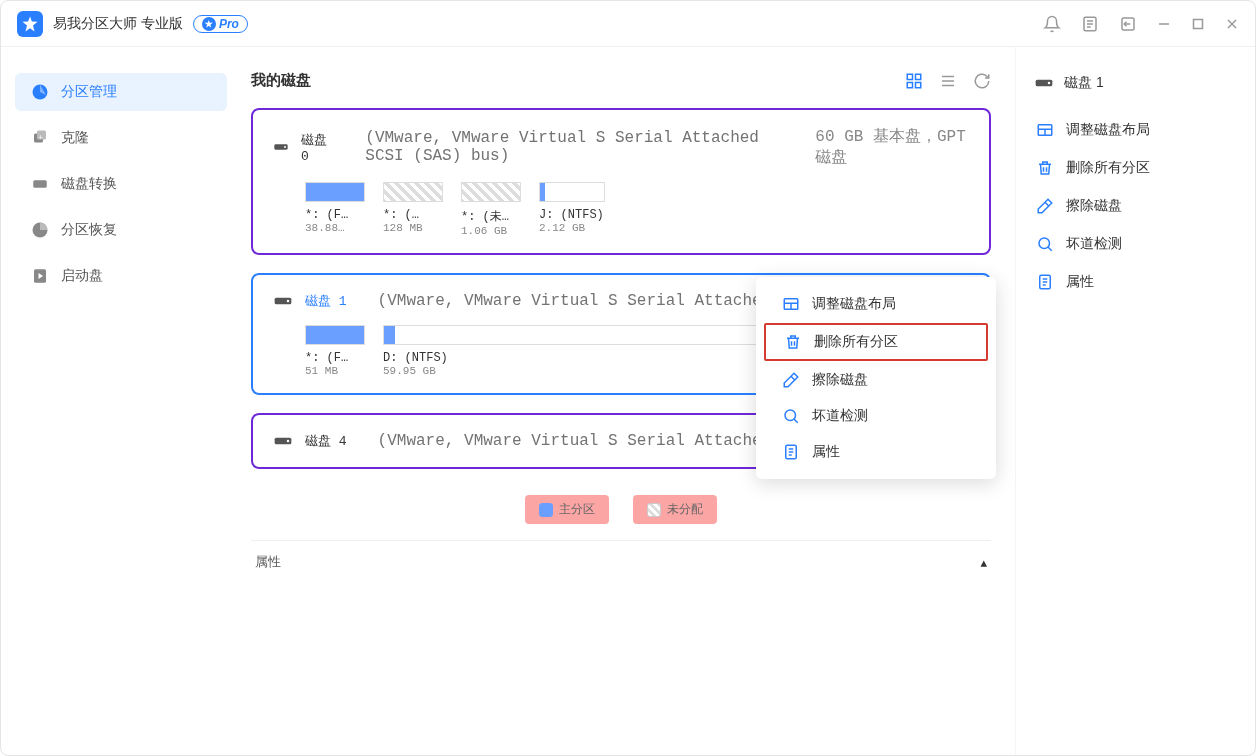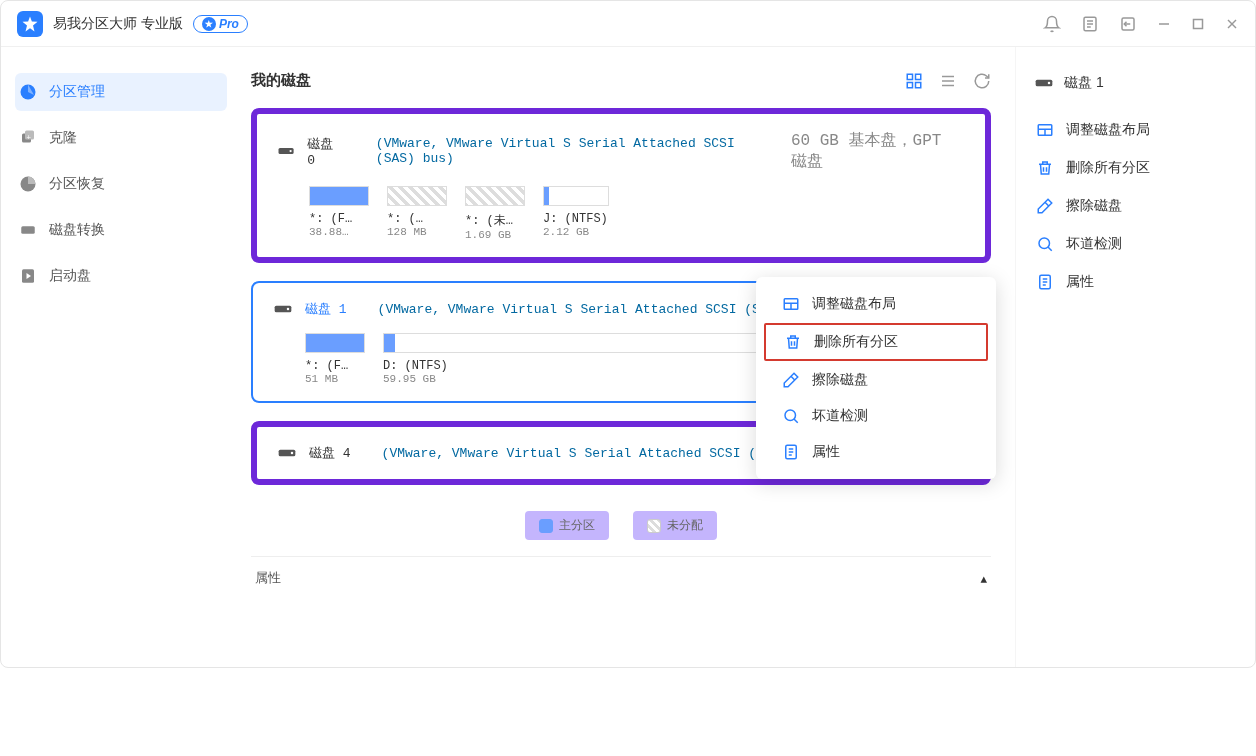--- a/index.html
+++ b/index.html
@@ -1,61 +1,61 @@
 <!DOCTYPE html>
 <html><head>
 <meta charset="utf-8">
 <style>
 * { box-sizing: border-box; margin: 0; padding: 0; font-family: "Microsoft YaHei", "PingFang SC", sans-serif; }
 body { background: #fff; width: 1256px; height: 756px; overflow: hidden; }
-.window { width: 1256px; height: 668px; border: 1px solid #e5e5e5; border-radius: 8px; display: flex; flex-direction: column; position: relative; }
+.window { width: 1256px; height: 756px; border: 1px solid #e5e5e5; border-radius: 8px; display: flex; flex-direction: column; position: relative; }
 
 
 .titlebar { height: 46px; display: flex; align-items: center; padding: 0 16px; border-bottom: 1px solid #f0f0f0; }
 .app-logo { width: 26px; height: 26px; background: #2a7fff; border-radius: 6px; display: inline-flex; align-items: center; justify-content: center; margin-right: 10px; }
 .app-logo svg { width: 18px; height: 18px; }
 .app-title { font-size: 14px; color: #333; }
 .pro-badge { margin-left: 10px; border: 1.5px solid #2a7fff; color: #2a7fff; border-radius: 12px; padding: 1px 8px; font-size: 12px; font-weight: bold; font-style: italic; display: inline-flex; align-items: center; gap: 3px; }
 .pro-badge .star { width: 14px; height: 14px; background: #2a7fff; border-radius: 50%; display: inline-flex; align-items: center; justify-content: center; color: #fff; font-size: 9px; font-style: normal; }
 .titlebar-right { margin-left: auto; display: flex; align-items: center; gap: 20px; }
 .titlebar-right svg, .titlebar-right .win-btn { color: #999; cursor: pointer; }
 .win-btn { width: 14px; height: 14px; display: inline-flex; align-items: center; justify-content: center; }
 
 
 .body { flex: 1; display: flex; min-height: 0; }
 .sidebar { width: 240px; padding: 26px 14px; }
-.nav-item { display: flex; align-items: center; gap: 12px; padding: 10px 4px; border-radius: 6px; font-size: 14px; color: #555; cursor: pointer; margin-bottom: 8px; }
+.nav-item { display: flex; align-items: center; gap: 12px; padding: 10px 16px; border-radius: 6px; font-size: 14px; color: #555; cursor: pointer; margin-bottom: 8px; }
 .nav-item.active { background: #e9f2ff; color: #2a7fff; }
 .nav-item svg { width: 18px; height: 18px; flex-shrink: 0; }
 
 .main { flex: 1; padding: 24px 24px 0 10px; display: flex; flex-direction: column; min-height: 0; }
 .main-header { display: flex; align-items: center; margin-bottom: 18px; }
 .main-title { font-size: 15px; font-weight: bold; color: #333; }
 .view-controls { margin-left: auto; display: flex; gap: 16px; }
 .view-controls svg { width: 18px; height: 18px; color: #999; cursor: pointer; }
 .view-controls svg.active { color: #2a7fff; }
 
-.disk-card { border: 6px solid #6d28d9; border-radius: 8px; padding: 16px 20px; margin-bottom: 18px; }
+.disk-card { border: 2px solid #6d28d9; border-radius: 8px; padding: 16px 20px; margin-bottom: 18px; }
 .disk-card.selected { border: 2px solid #2a7fff; }
 .disk-header { display: flex; align-items: center; gap: 12px; font-size: 13px; }
 .disk-icon { width: 20px; color: #555; }
 .disk-name { font-family: "Courier New", monospace; color: #333; }
 .disk-card.selected .disk-name { color: #2a7fff; }
-.disk-meta { font-family: "Courier New", monospace; color: #0369a1; font-size: 13px; margin-left: 19px; }
+.disk-meta { font-family: "Courier New", monospace; color: #737373; font-size: 16px; margin-left: 19px; }
 .disk-info { margin-left: auto; font-family: "Courier New", monospace; color: #888; font-size: 16px; }
 .partitions { display: flex; gap: 18px; margin-top: 14px; padding-left: 32px; flex-wrap: wrap; }
 .partition { min-width: 60px; }
 .part-bar { height: 20px; border: 1px solid #ddd; position: relative; margin-bottom: 6px; overflow: hidden; }
 .part-fill { height: 100%; background: #6a9eff; }
 .part-unalloc { height: 100%; background-image: linear-gradient(45deg,#ddd 25%,transparent 25%,transparent 50%,#ddd 50%,#ddd 75%,transparent 75%); background-size: 10px 10px; }
 .part-label { font-family: "Courier New", monospace; font-size: 12px; color: #333; white-space: nowrap; }
 .part-size { font-family: "Courier New", monospace; font-size: 11px; color: #888; }
 
 .legend { display: flex; justify-content: center; gap: 24px; padding: 8px 0 16px 0; }
-.legend-item { display: flex; align-items: center; gap: 6px; font-size: 12px; color: #666; background: #c4b5fd; padding: 6px 14px; border-radius: 4px; }
+.legend-item { display: flex; align-items: center; gap: 6px; font-size: 12px; color: #666; background: #fca5a5; padding: 6px 14px; border-radius: 4px; }
 .legend-swatch { width: 14px; height: 14px; border-radius: 3px; border: 1px solid #ccc; }
 .legend-swatch.primary { background: #6a9eff; border-color: #6a9eff; }
 .legend-swatch.unalloc { background-image: linear-gradient(45deg,#ddd 25%,#fff 25%,#fff 50%,#ddd 50%,#ddd 75%,#fff 75%); background-size: 8px 8px; }
 
 .props-bar { border-top: 1px solid #eee; padding: 12px 4px; display: flex; align-items: center; font-size: 13px; color: #555; cursor: pointer; }
 .props-bar .caret { margin-left: auto; color: #333; }
 
 
 .right-panel { width: 240px; padding: 26px 18px; border-left: 1px solid #f5f5f5; }
 .rp-title { display: flex; align-items: center; gap: 10px; font-size: 14px; color: #333; margin-bottom: 18px; }
@@ -131,30 +131,30 @@
       <div class="nav-item">
         <svg viewBox="0 0 24 24" fill="#888">
             <rect x="4" y="6" width="12" height="12" rx="2"></rect>
             <rect x="8" y="2" width="12" height="12" rx="2" fill="#bbb"></rect>
             <text x="10" y="15" fill="#fff" font-size="10">+</text>
           </svg>
         <span>克隆</span>
       </div>
       <div class="nav-item">
         <svg viewBox="0 0 24 24" fill="#888">
+            <rect x="3" y="7" width="18" height="10" rx="2"></rect>
+          </svg>
+        <span>磁盘转换</span>
+      </div>
+      <div class="nav-item">
+        <svg viewBox="0 0 24 24" fill="#888">
             <circle cx="12" cy="12" r="10"></circle>
             <path d="M12 2a10 10 0 0110 10h-10z" fill="#bbb"></path>
           </svg>
         <span>分区恢复</span>
-      </div>
-      <div class="nav-item">
-        <svg viewBox="0 0 24 24" fill="#888">
-            <rect x="3" y="7" width="18" height="10" rx="2"></rect>
-          </svg>
-        <span>磁盘转换</span>
       </div>
       <div class="nav-item">
         <svg viewBox="0 0 24 24" fill="#888">
             <rect x="4" y="3" width="16" height="18" rx="2"></rect>
             <polygon points="10,8 16,12 10,16" fill="#fff"></polygon>
           </svg>
         <span>启动盘</span>
       </div>
     </div>
 
@@ -204,21 +204,21 @@
                   <div class="part-unalloc"></div>
                 </div>
                 <div class="part-label">*: (…</div>
                 <div class="part-size">128 MB</div>
               </div>
               <div class="partition" style="width:58px">
                 <div class="part-bar">
                   <div class="part-unalloc"></div>
                 </div>
                 <div class="part-label">*: (未…</div>
-                <div class="part-size">1.69 GB</div>
+                <div class="part-size">1.06 GB</div>
               </div>
               <div class="partition" style="width:66px">
                 <div class="part-bar">
                   <div class="part-fill" style="width:8%"></div>
                 </div>
                 <div class="part-label">J: (NTFS)</div>
                 <div class="part-size">2.12 GB</div>
               </div>
             </div>
           </div>

